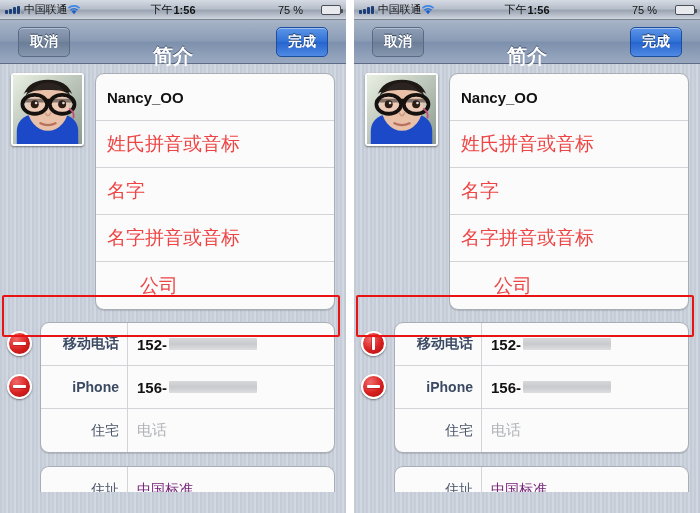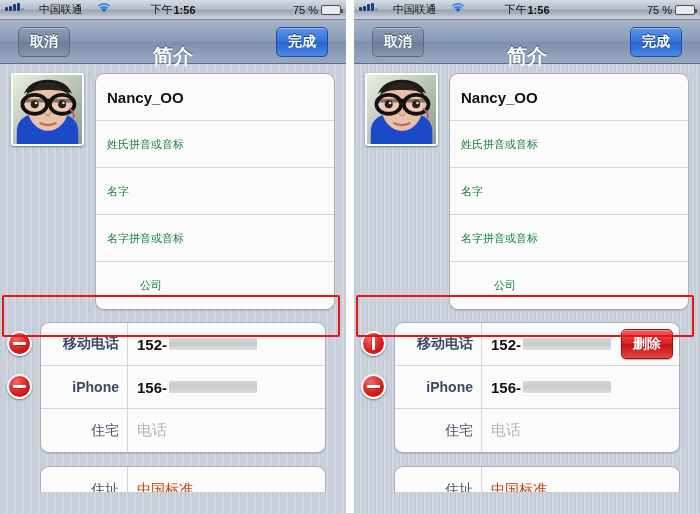--- a/index.html
+++ b/index.html
@@ -36,39 +36,39 @@
     width: 100%;
     background: linear-gradient(to bottom, #d6dbe3 0%, #b7bfcb 45%, #9ba4b3 55%, #cfd5de 100%);
     border-bottom: 1px solid #7d8593;
     display: flex;
     align-items: center;
     padding: 0 5px;
     font-size: 11px;
     color: #1a1a1a;
     font-weight: bold;
   }
-  .sb-left { display: flex; align-items: flex-start; gap: 15px; }
+  .sb-left { display: flex; align-items: center; gap: 0; }
   .signal { display: flex; align-items: flex-end; gap: 1px; height: 9px; }
   .signal i { display: block; width: 3px; background: #1c3f7a; border-radius: 1px; }
   .signal i:nth-child(1) { height: 4px; }
   .signal i:nth-child(2) { height: 5.5px; }
   .signal i:nth-child(3) { height: 7px; }
   .signal i:nth-child(4) { height: 8.5px; }
   .signal i:nth-child(5) { height: 3px; background: #8f96a3; }
   .carrier { font-size: 11px; font-weight: normal; color: #151515; letter-spacing: -0.2px; }
   .wifi { position: relative; width: 14px; height: 11px; }
   .wifi svg { display: block; }
   .sb-center {
     position: absolute; left: 0; right: 0; top: 0; bottom: 0;
     display: flex; align-items: center; justify-content: center;
     font-size: 11px; font-weight: bold; color: #121212; pointer-events: none;
   }
   .sb-center .ampm { font-weight: normal; margin-right: 1px; }
   .sb-right {
-    margin-left: auto; display: flex; align-items: center; gap: 3px;
+    margin-left: auto; display: flex; align-items: center; gap: 18px;
     font-size: 11px; font-weight: normal; color: #151515;
   }
   .battery {
     position: relative; width: 20px; height: 10px;
     border: 1px solid #4a4f57; border-radius: 2px;
     background: #e8eaed; padding: 1px;
   }
   .battery::after {
     content: ""; position: absolute; right: -3px; top: 3px;
     width: 2px; height: 4px; background: #4a4f57; border-radius: 0 1px 1px 0;
@@ -142,27 +142,27 @@
   .name-card { flex: 1; margin-left: 11px; }
   .field-row {
     height: 47px;
     display: flex; align-items: center;
     padding: 0 11px;
     border-bottom: 1px solid #d2d4d8;
     font-size: 15px;
   }
   .field-row:last-child { border-bottom: none; padding-left: 44px; }
   .field-row .value { color: #111111; font-weight: bold; font-size: 15px; }
-  .field-row .placeholder { color: #15803d; font-size: 11px; }
+  .field-row .placeholder { color: #ef4444; font-size: 19px; }
 
   
   .phone-section {
     margin-top: 12px;
     padding-left: 7px;
-    padding-right: 20px;
+    padding-right: 11px;
     position: relative;
   }
   .phone-card {
     margin-left: 33px;
     background: #fbfbfb;
     border: 1px solid #a9aeb6;
     border-radius: 9px;
     overflow: hidden;
     box-shadow: 0 1px 1px rgba(0,0,0,0.13);
   }
@@ -263,21 +263,21 @@
     overflow: hidden;
     display: flex;
   }
   .bottom-card .ph-label {
     width: 87px; border-right: 1px solid #d2d4d8;
     font-weight: normal; color: #4a5569; font-size: 14px;
     padding-top: 14px; align-items: flex-start;
   }
   .bottom-card .ph-value {
     padding-top: 14px; align-items: flex-start;
-    color: #c2410c; font-size: 14px; font-weight: normal;
+    color: #701a75; font-size: 14px; font-weight: normal;
   }
 
   
   .watermark {
     position: absolute;
     top: 4px; left: 118px;
     width: 228px;
     font-size: 10px;
     color: rgba(115,122,132,0.85);
     letter-spacing: 0.3px;
@@ -511,21 +511,20 @@
 
       <div class="phone-section">
         <div class="phone-card">
 
           <div class="phone-row">
             <span class="ph-label">移动电话</span>
             <span class="ph-value">
               <span>152-</span>
               <span class="redact" style="width:88px"></span>
             </span>
-            <div class="delete-btn">删除</div>
           </div>
 
           <div class="phone-row">
             <span class="ph-label">iPhone</span>
             <span class="ph-value">
               <span>156-</span>
               <span class="redact" style="width:88px"></span>
             </span>
           </div>
 

